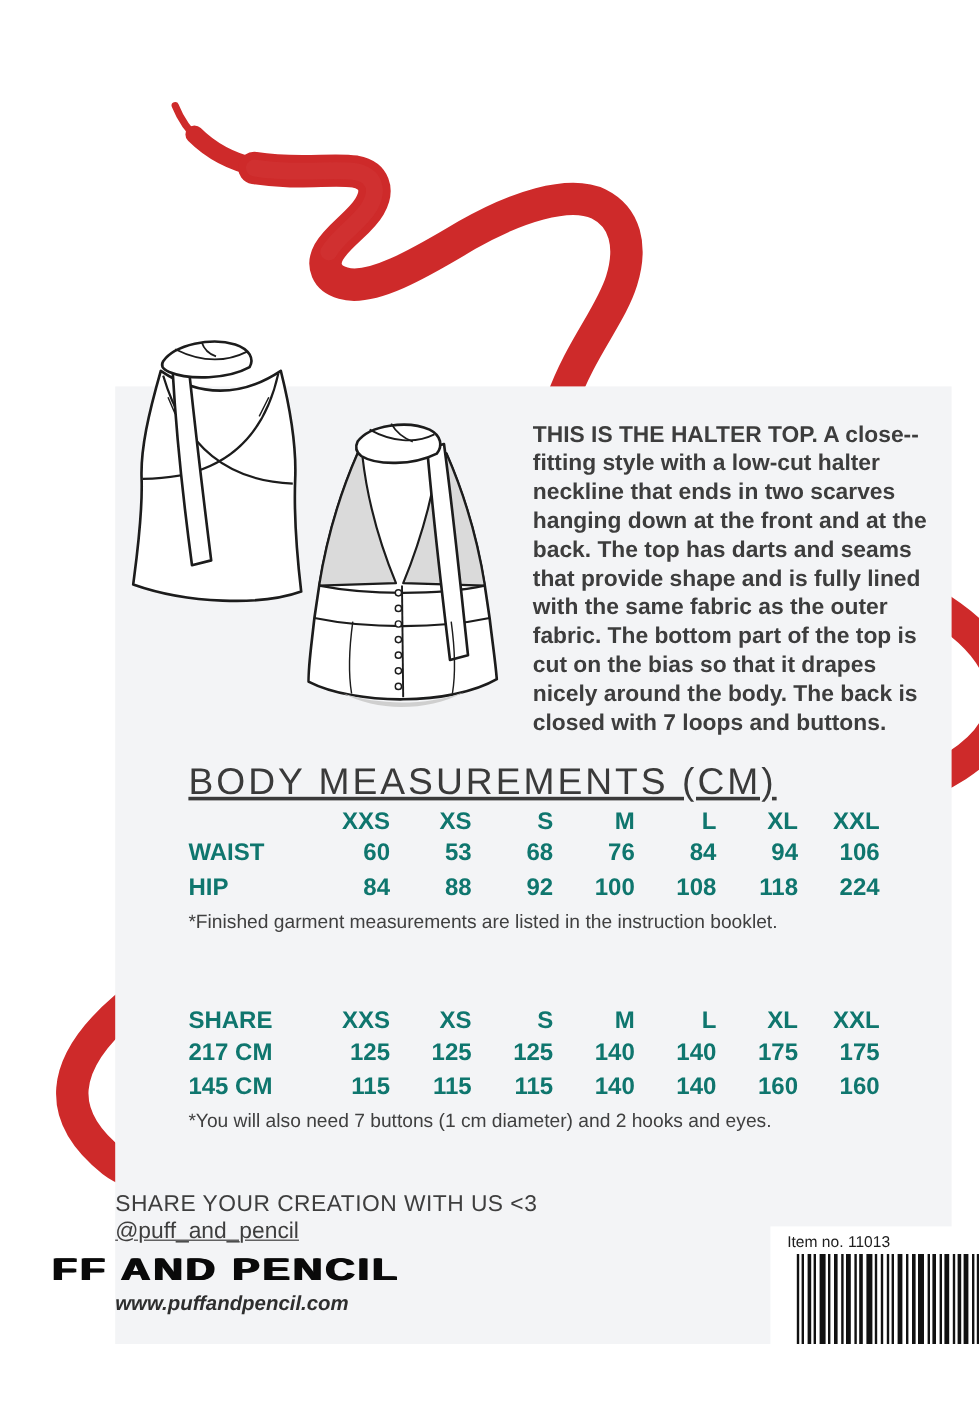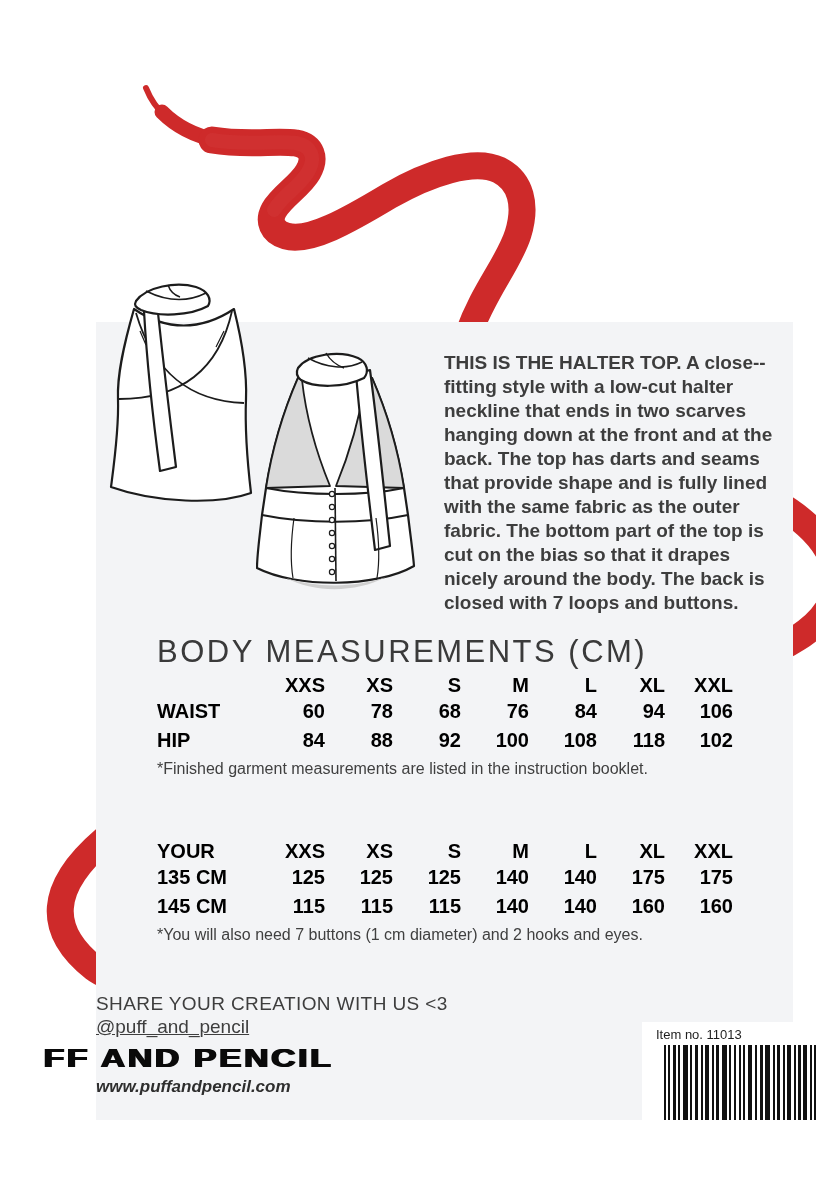--- a/index.html
+++ b/index.html
@@ -15,25 +15,25 @@
   .garment-back  { left:212px; top:350px; }
   .description {
     position:absolute; left:400px; top:351px; width:336px; z-index:3;
     font-size:19px; font-weight:bold; line-height:24px; color:#3d3d3d;
   }
   .section { position:absolute; left:113px; z-index:3; color:#343434; }
   .sec-body   { top:634px; }
   .sec-fabric { top:836px; }
   .sec-title {
     margin:0; font-size:31px; font-weight:400; letter-spacing:2.5px;
-    color:#3a3a3a; white-space:nowrap;
+    color:#3a3a3a; white-space:nowrap;text-decoration:underline;
   }
   table.mtable { border-collapse:collapse; margin-top:3px; }
   table.mtable th, table.mtable td {
-    font-weight:bold; font-size:20px; color:#000000; text-align:right;
+    font-weight:bold; font-size:20px; color:#0f766e; text-align:right;
     width:68px; padding:0; height:29px; vertical-align:middle;
   }
   table.mtable tr.hdr th { height:24px; }
   table.mtable .lbl { text-align:left; width:100px; }
   .footnote { margin-top:5px; font-size:16px; font-weight:400; color:#404040; }
   .share-block {
     position:absolute; left:52px; top:992px; width:697px; z-index:3;
     text-align:left; color:#3e3e3e;
   }
   .share-line { font-size:19px; line-height:23px; letter-spacing:0.4px; }
@@ -144,57 +144,57 @@
         <th>XS</th>
         <th>S</th>
         <th>M</th>
         <th>L</th>
         <th>XL</th>
         <th>XXL</th>
       </tr>
       <tr>
         <td class="lbl">WAIST</td>
         <td>60</td>
-        <td>78</td>
+        <td>53</td>
         <td>68</td>
         <td>76</td>
         <td>84</td>
         <td>94</td>
         <td>106</td>
       </tr>
       <tr>
         <td class="lbl">HIP</td>
         <td>84</td>
         <td>88</td>
         <td>92</td>
         <td>100</td>
         <td>108</td>
         <td>118</td>
-        <td>102</td>
+        <td>224</td>
       </tr>
     </tbody>
       </table>
     <div class="footnote">*Finished garment measurements are listed in the instruction booklet.</div>
   </div>
 
   <div class="section sec-fabric">
     <table class="mtable">
       <tbody>
           <tr class="hdr">
-        <th class="lbl">YOUR</th>
+        <th class="lbl">SHARE</th>
         <th>XXS</th>
         <th>XS</th>
         <th>S</th>
         <th>M</th>
         <th>L</th>
         <th>XL</th>
         <th>XXL</th>
       </tr>
       <tr>
-        <td class="lbl">135 CM</td>
+        <td class="lbl">217 CM</td>
         <td>125</td>
         <td>125</td>
         <td>125</td>
         <td>140</td>
         <td>140</td>
         <td>175</td>
         <td>175</td>
       </tr>
       <tr>
         <td class="lbl">145 CM</td>

